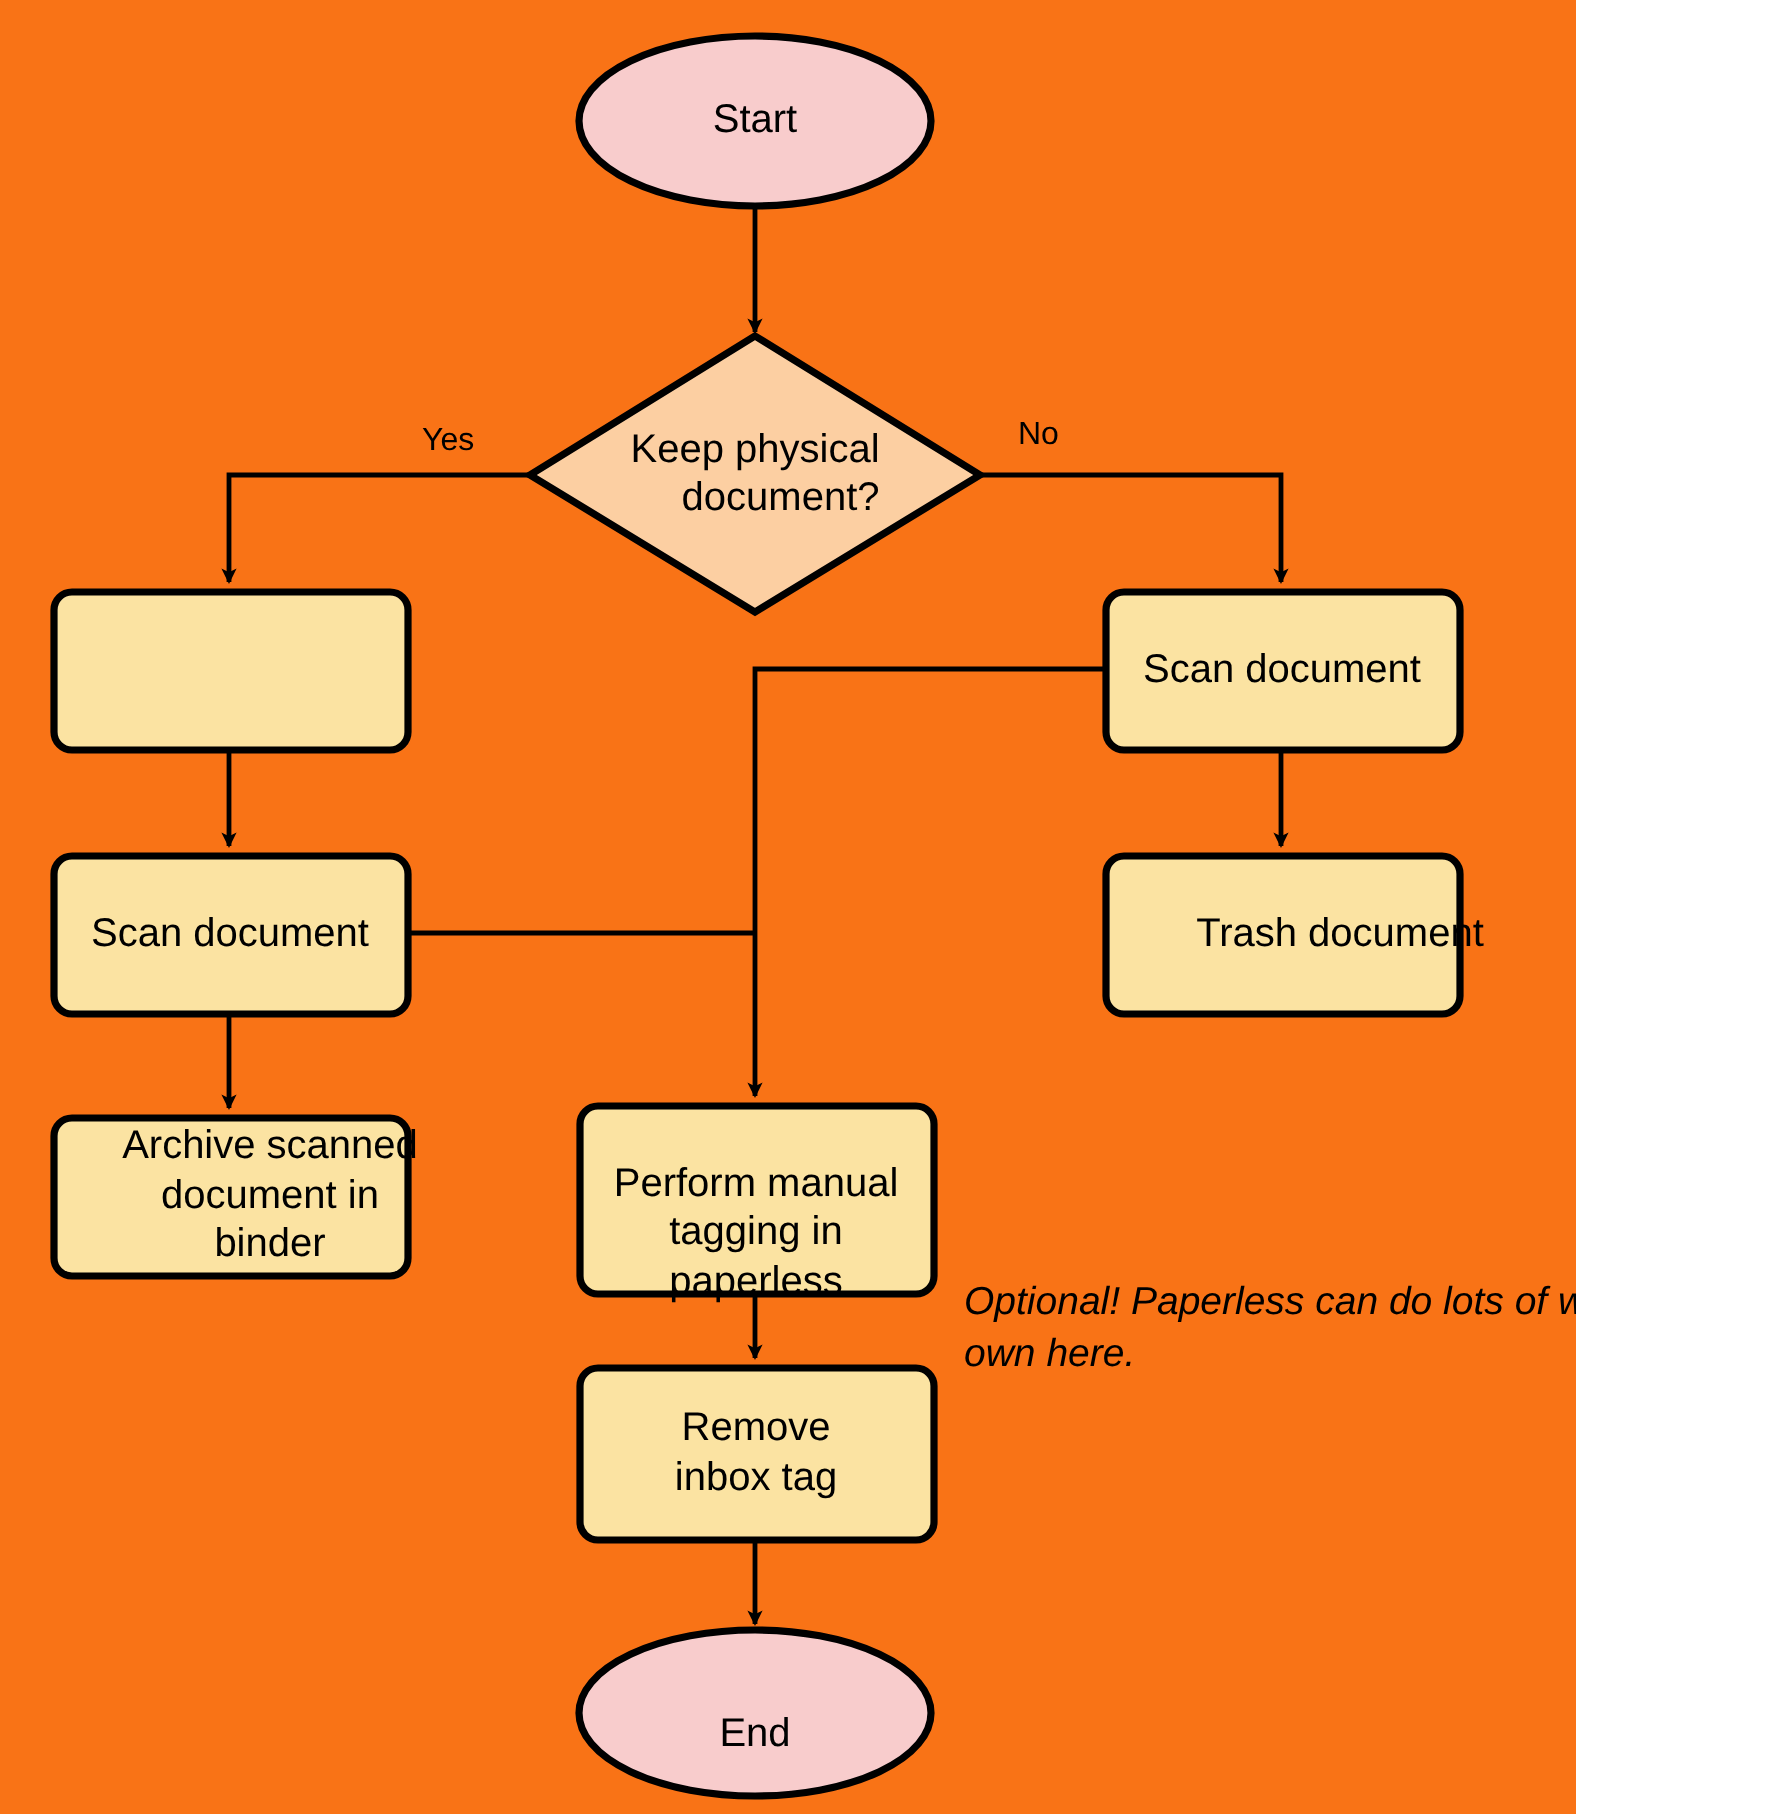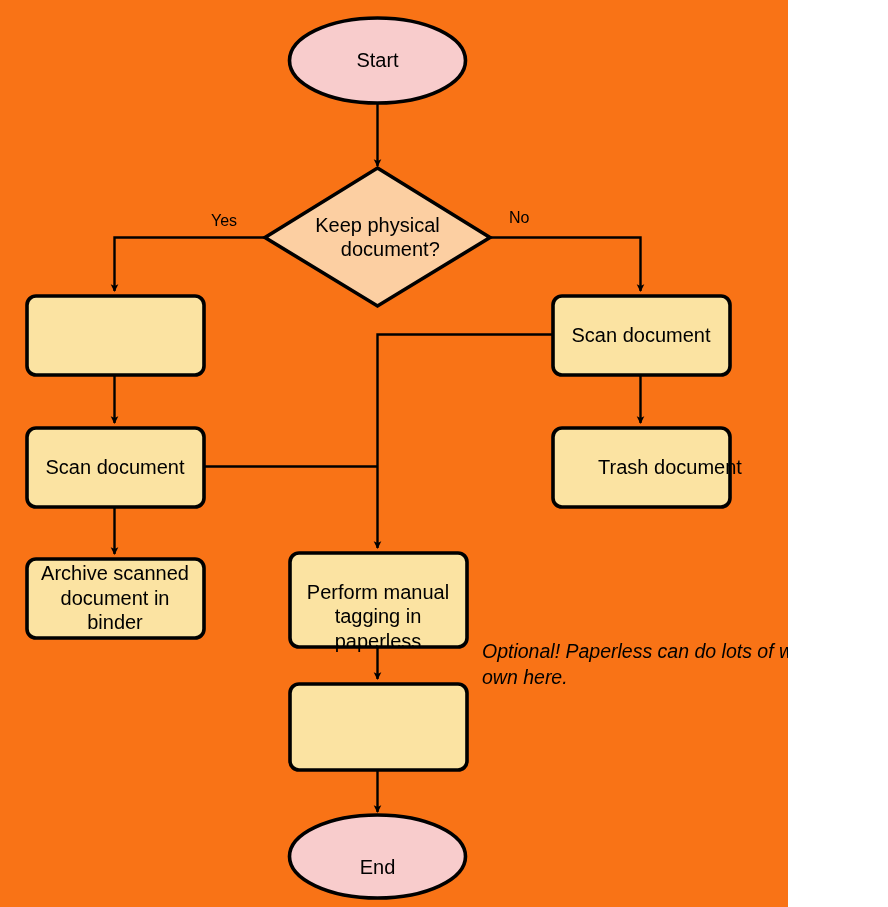--- a/index.html
+++ b/index.html
@@ -120,40 +120,44 @@
   <div class="node-label" style="left:265px; top:168px; width:225px; height:138px;text-align:right;">
     <span>Keep physical
 document?</span>
   </div>
 
 
   <div class="node-label" style="left:26px; top:427px; width:178px; height:80px;">
     <span>Scan document</span>
   </div>
 
-  <div class="node-label" style="left:26px; top:558px; width:178px; height:80px;">
+  <div class="node-label" style="left:26px; top:558px; width:178px; height:80px;padding-left:20px;">
     <span>Archive scanned
 document in
 binder</span>
   </div>
 
   <div class="node-label" style="left:552px; top:295px; width:178px; height:80px;">
     <span>Scan document</span>
   </div>
 
   <div class="node-label" style="left:552px; top:427px; width:178px; height:80px;margin-left:29px;">
     <span>Trash document</span>
   </div>
 
   <div class="node-label" style="left:289px; top:552px; width:178px; height:95px;margin-top:17px;">
     <span>Perform manual
 tagging in
 paperless</span>
   </div>
 
+  <div class="node-label" style="left:289px; top:683px; width:178px; height:87px;">
+    <span>Remove
+inbox tag</span>
+  </div>
 
   <div class="node-label" style="left:289px; top:826px; width:177px; height:83px;">
     <span>End</span>
   </div>
 
   <div class="edge-label" style="left:211px; top:211px;">Yes</div>
 
   <div class="edge-label" style="left:509px; top:208px;">No</div>
 
   <div class="annotation" style="left:482px; top:591px; width:406px;">Optional! Paperless can do lots of work on its own here.</div>

